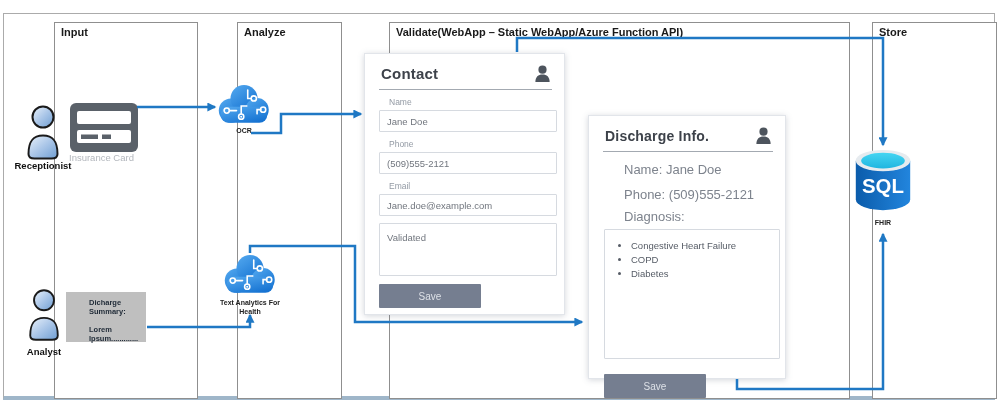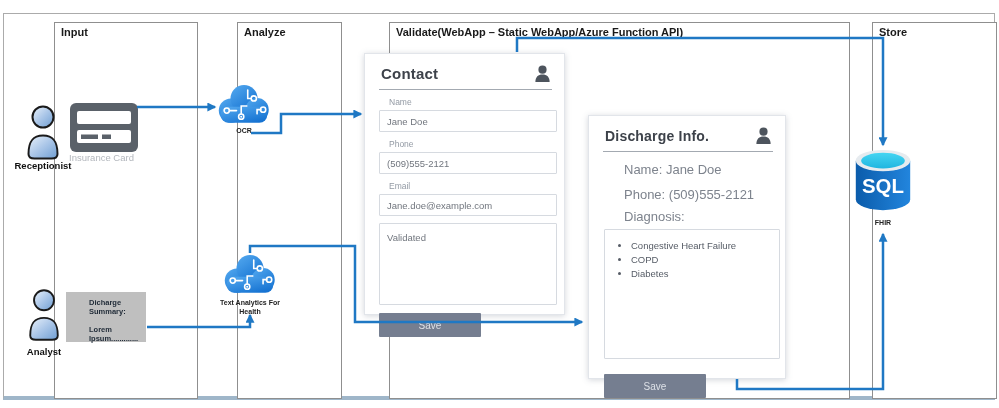--- a/index.html
+++ b/index.html
@@ -21,21 +21,21 @@
   .card{position:absolute;background:#fff;border:1px solid #e2e5ea;box-shadow:0 1px 6px rgba(100,110,130,.28);
         box-sizing:border-box;z-index:2;}
   .card-header{display:flex;align-items:center;justify-content:space-between;padding:10px 12px 6px 16px;}
   .card-title{font-size:15px;font-weight:bold;color:#3d424a;letter-spacing:.2px;}
   .divider{border-top:1px solid #a3a9b1;margin:0 12px 0 14px;}
   .card-body{padding:0 9px 0 14px;}
   .field-label{font-size:8.5px;color:#939aa4;margin:7px 0 3px 1px;padding-left:9px;}
   .tinput{display:block;width:178px;height:22px;box-sizing:border-box;border:1px solid #d6dae0;
           background:#fff;font-family:"Liberation Sans",sans-serif;font-size:9.5px;color:#71767e;
           padding:4px 7px;border-radius:1px;}
-  .textarea-box{width:178px;height:82px;box-sizing:border-box;border:1px solid #d6dae0;margin-top:7px;
+  .textarea-box{width:178px;height:53px;box-sizing:border-box;border:1px solid #d6dae0;margin-top:7px;
           font-size:9.5px;color:#71767e;padding:8px 7px;border-radius:1px;}
   .save-btn{width:102px;height:24px;margin-top:8px;background:#757e90;color:#dde1e7;font-size:10px;
             display:flex;align-items:center;justify-content:center;cursor:pointer;border-radius:1px;}
   .dc-line{font-size:13px;color:#7d838d;padding-left:20px;}
   .diag-box{width:176px;height:130px;box-sizing:border-box;border:1px solid #d6dae0;margin-top:5px;
             padding:6px 4px;border-radius:1px;}
   .diag-box ul{margin:4px 0 0 0;padding-left:22px;}
   .diag-box li{font-size:9.5px;color:#565c66;margin-bottom:3px;}
   .connectors{position:absolute;left:0;top:0;z-index:10;pointer-events:none;}
   .conn{fill:none;stroke:#1f78c4;stroke-width:2.5;}

